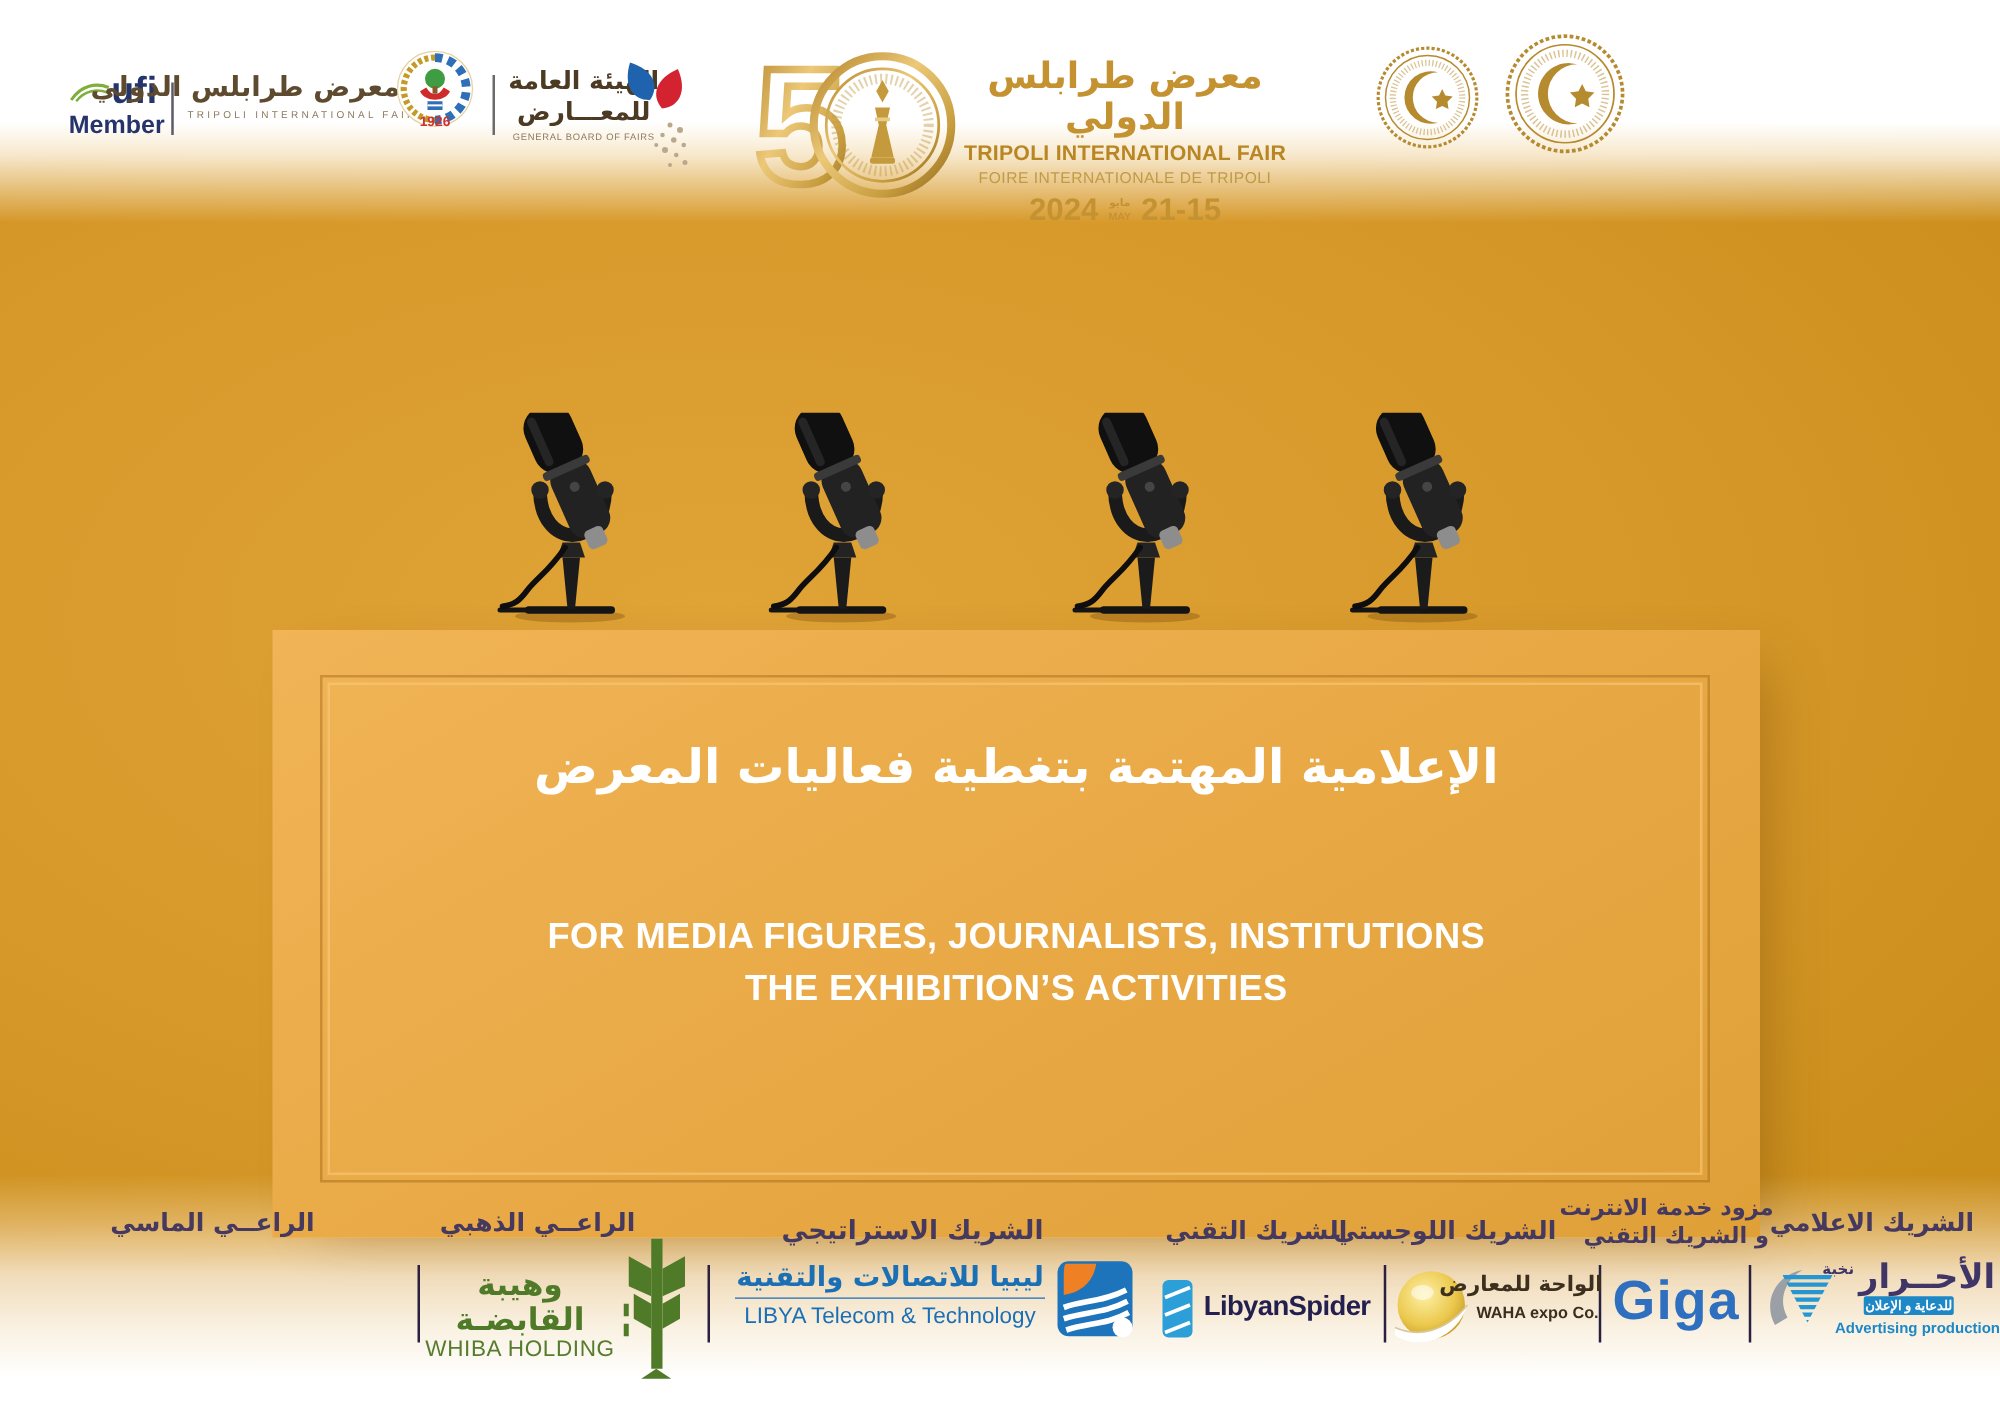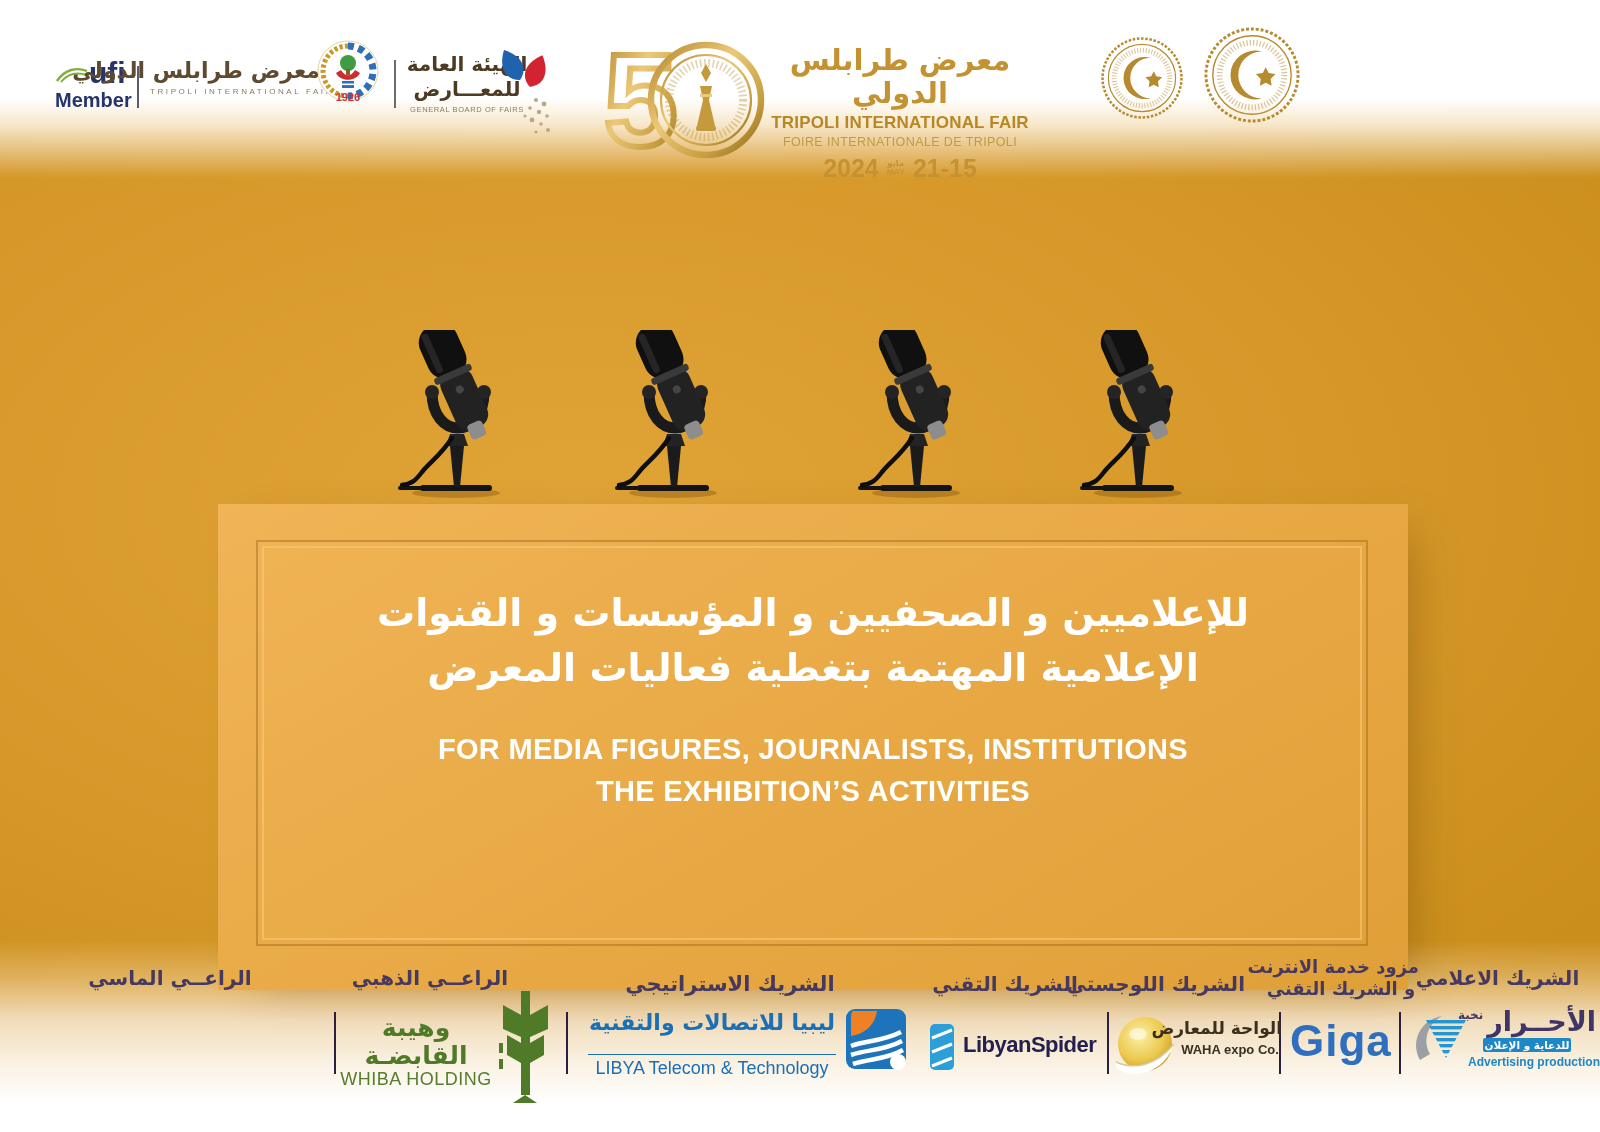--- a/index.html
+++ b/index.html
@@ -45,30 +45,30 @@
     font-size:38px;font-weight:bold;line-height:1.45;}
   .h-en{position:absolute;left:0;width:100%;top:224px;text-align:center;color:#fff;
     font-size:29px;font-weight:bold;line-height:1.45;letter-spacing:.3px;}
 
   
   .sp-label{position:absolute;text-align:center;color:#46395f;font-weight:bold;font-size:20px;white-space:nowrap;}
   .sp-sep{position:absolute;width:2px;height:62px;background:#2a2140;top:1012px;}
   .nic-text{font-size:40px;font-weight:800;color:#161616;letter-spacing:-1px;}
   .whiba-ar{font-size:25px;font-weight:bold;color:#4f7a28;line-height:1.1;}
   .whiba-en{font-size:18px;font-weight:normal;color:#567d2e;letter-spacing:.5px;}
-  .ltt-ar{font-size:22px;font-weight:bold;color:#1a6fb5;line-height:1.2;padding-bottom:18px;border-bottom:1.5px solid #1a6fb5;}
+  .ltt-ar{font-size:22px;font-weight:bold;color:#1a6fb5;line-height:1.2;padding-bottom:2px;border-bottom:1.5px solid #1a6fb5;}
   .ltt-en{font-size:18px;color:#1a6fb5;margin-top:3px;white-space:nowrap;}
   .ls-text{font-size:22px;font-weight:bold;color:#232050;letter-spacing:-.5px;}
   .waha-ar{font-size:17px;font-weight:bold;color:#3c2f1e;white-space:nowrap;}
   .waha-en{font-size:13px;font-weight:bold;color:#3c2f1e;margin-top:4px;white-space:nowrap;}
   .giga-text{font-size:44px;font-weight:800;color:#2e6fc0;letter-spacing:1px;}
   .ahrar-big{font-size:27px;font-weight:bold;color:#3f3566;line-height:1;}
   .ahrar-tag{font-size:12px;font-weight:bold;color:#3f3566;}
   .ahrar-ribbon{display:inline-block;background:#1e88c7;color:#fff;font-size:10.5px;font-weight:bold;
-    padding:1px 1px;border-radius:2px;margin-top:2px;}
+    padding:1px 1px;border-radius:2px;margin-top:2px;font-family:Liberation Serif, serif;}
   .ahrar-en{font-size:12px;font-weight:bold;color:#1e88c7;margin-top:2px;white-space:nowrap;}
 </style>
 </head>
 <body>
 
 <div class="poster">
 
   <div class="top-band"></div>
   <div class="bottom-band"></div>
 
@@ -207,21 +207,20 @@
     </defs>
     <use href="#mic" x="40" y="0" width="130" height="170"></use>
     <use href="#mic" x="257" y="0" width="130" height="170"></use>
     <use href="#mic" x="500" y="0" width="130" height="170"></use>
     <use href="#mic" x="722" y="0" width="130" height="170"></use>
   </svg>
 
   <div class="panel">
     <div class="molding"></div>
     <div class="h-ar ar">
-      <div>للإعلاميين و الصحفيين و المؤسسات و القنوات</div>
       <div>الإعلامية المهتمة بتغطية فعاليات المعرض</div>
     </div>
     <div class="h-en">
       <div>FOR MEDIA FIGURES, JOURNALISTS, INSTITUTIONS</div>
       <div>THE EXHIBITION’S ACTIVITIES</div>
     </div>
   </div>
 
   <div class="sp-label ar" style="left:70px;top:966px;width:200px;">الراعــي الماسي</div>
   <div class="sp-label ar" style="left:345px;top:966px;width:170px;">الراعــي الذهبي</div>

